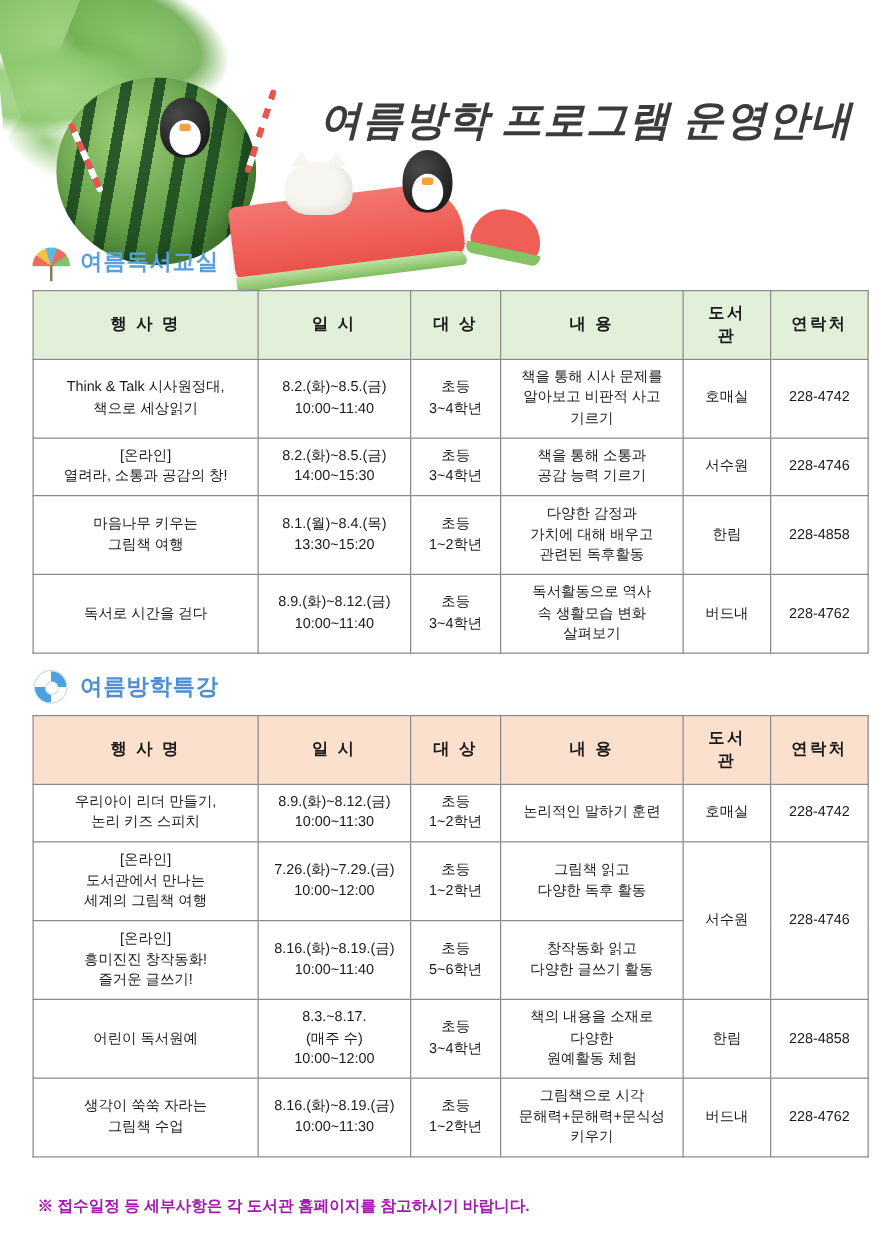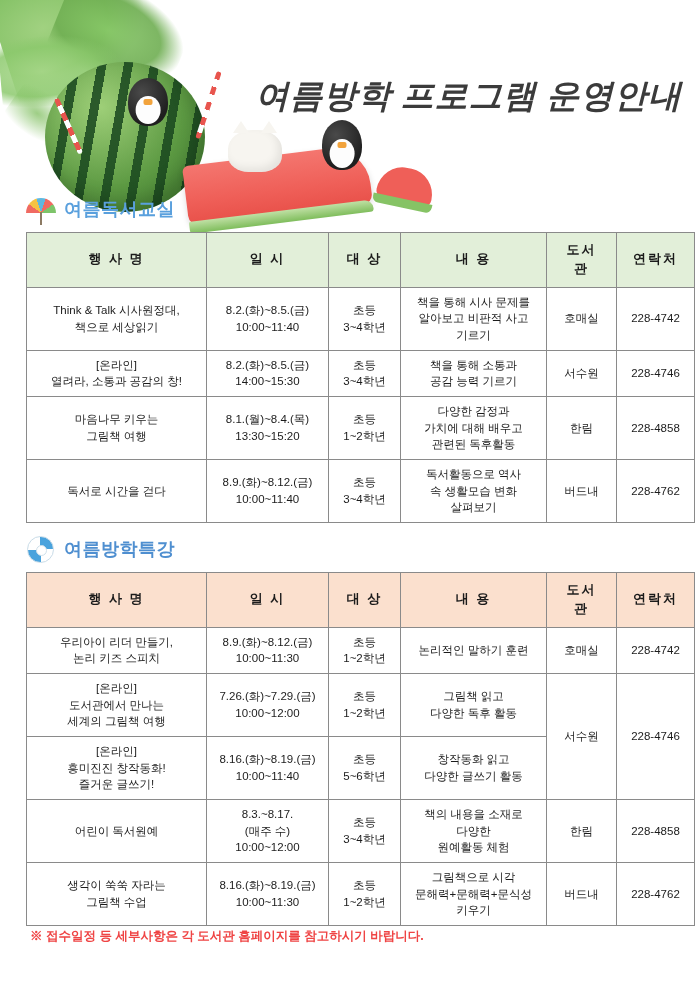--- a/index.html
+++ b/index.html
@@ -284,23 +284,23 @@
   col.c-desc { width: 146px; }
   col.c-lib { width: 70px; }
   col.c-tel { width: 78px; }
 
   .cell-line { display: block; }
 
   
   .footnote {
     position: absolute;
     left: 30px;
-    top: 928px;
+    top: 957px;
     font-size: 12.5px;
-    color: #ef4444;
+    color: #a21caf;
     font-weight: bold;
   }
 </style>
 </head>
 <body>
 
 <div class="header-deco">
   <div class="leaf-a"></div>
   <div class="leaf-b"></div>
   <div class="leaf-c"></div>

